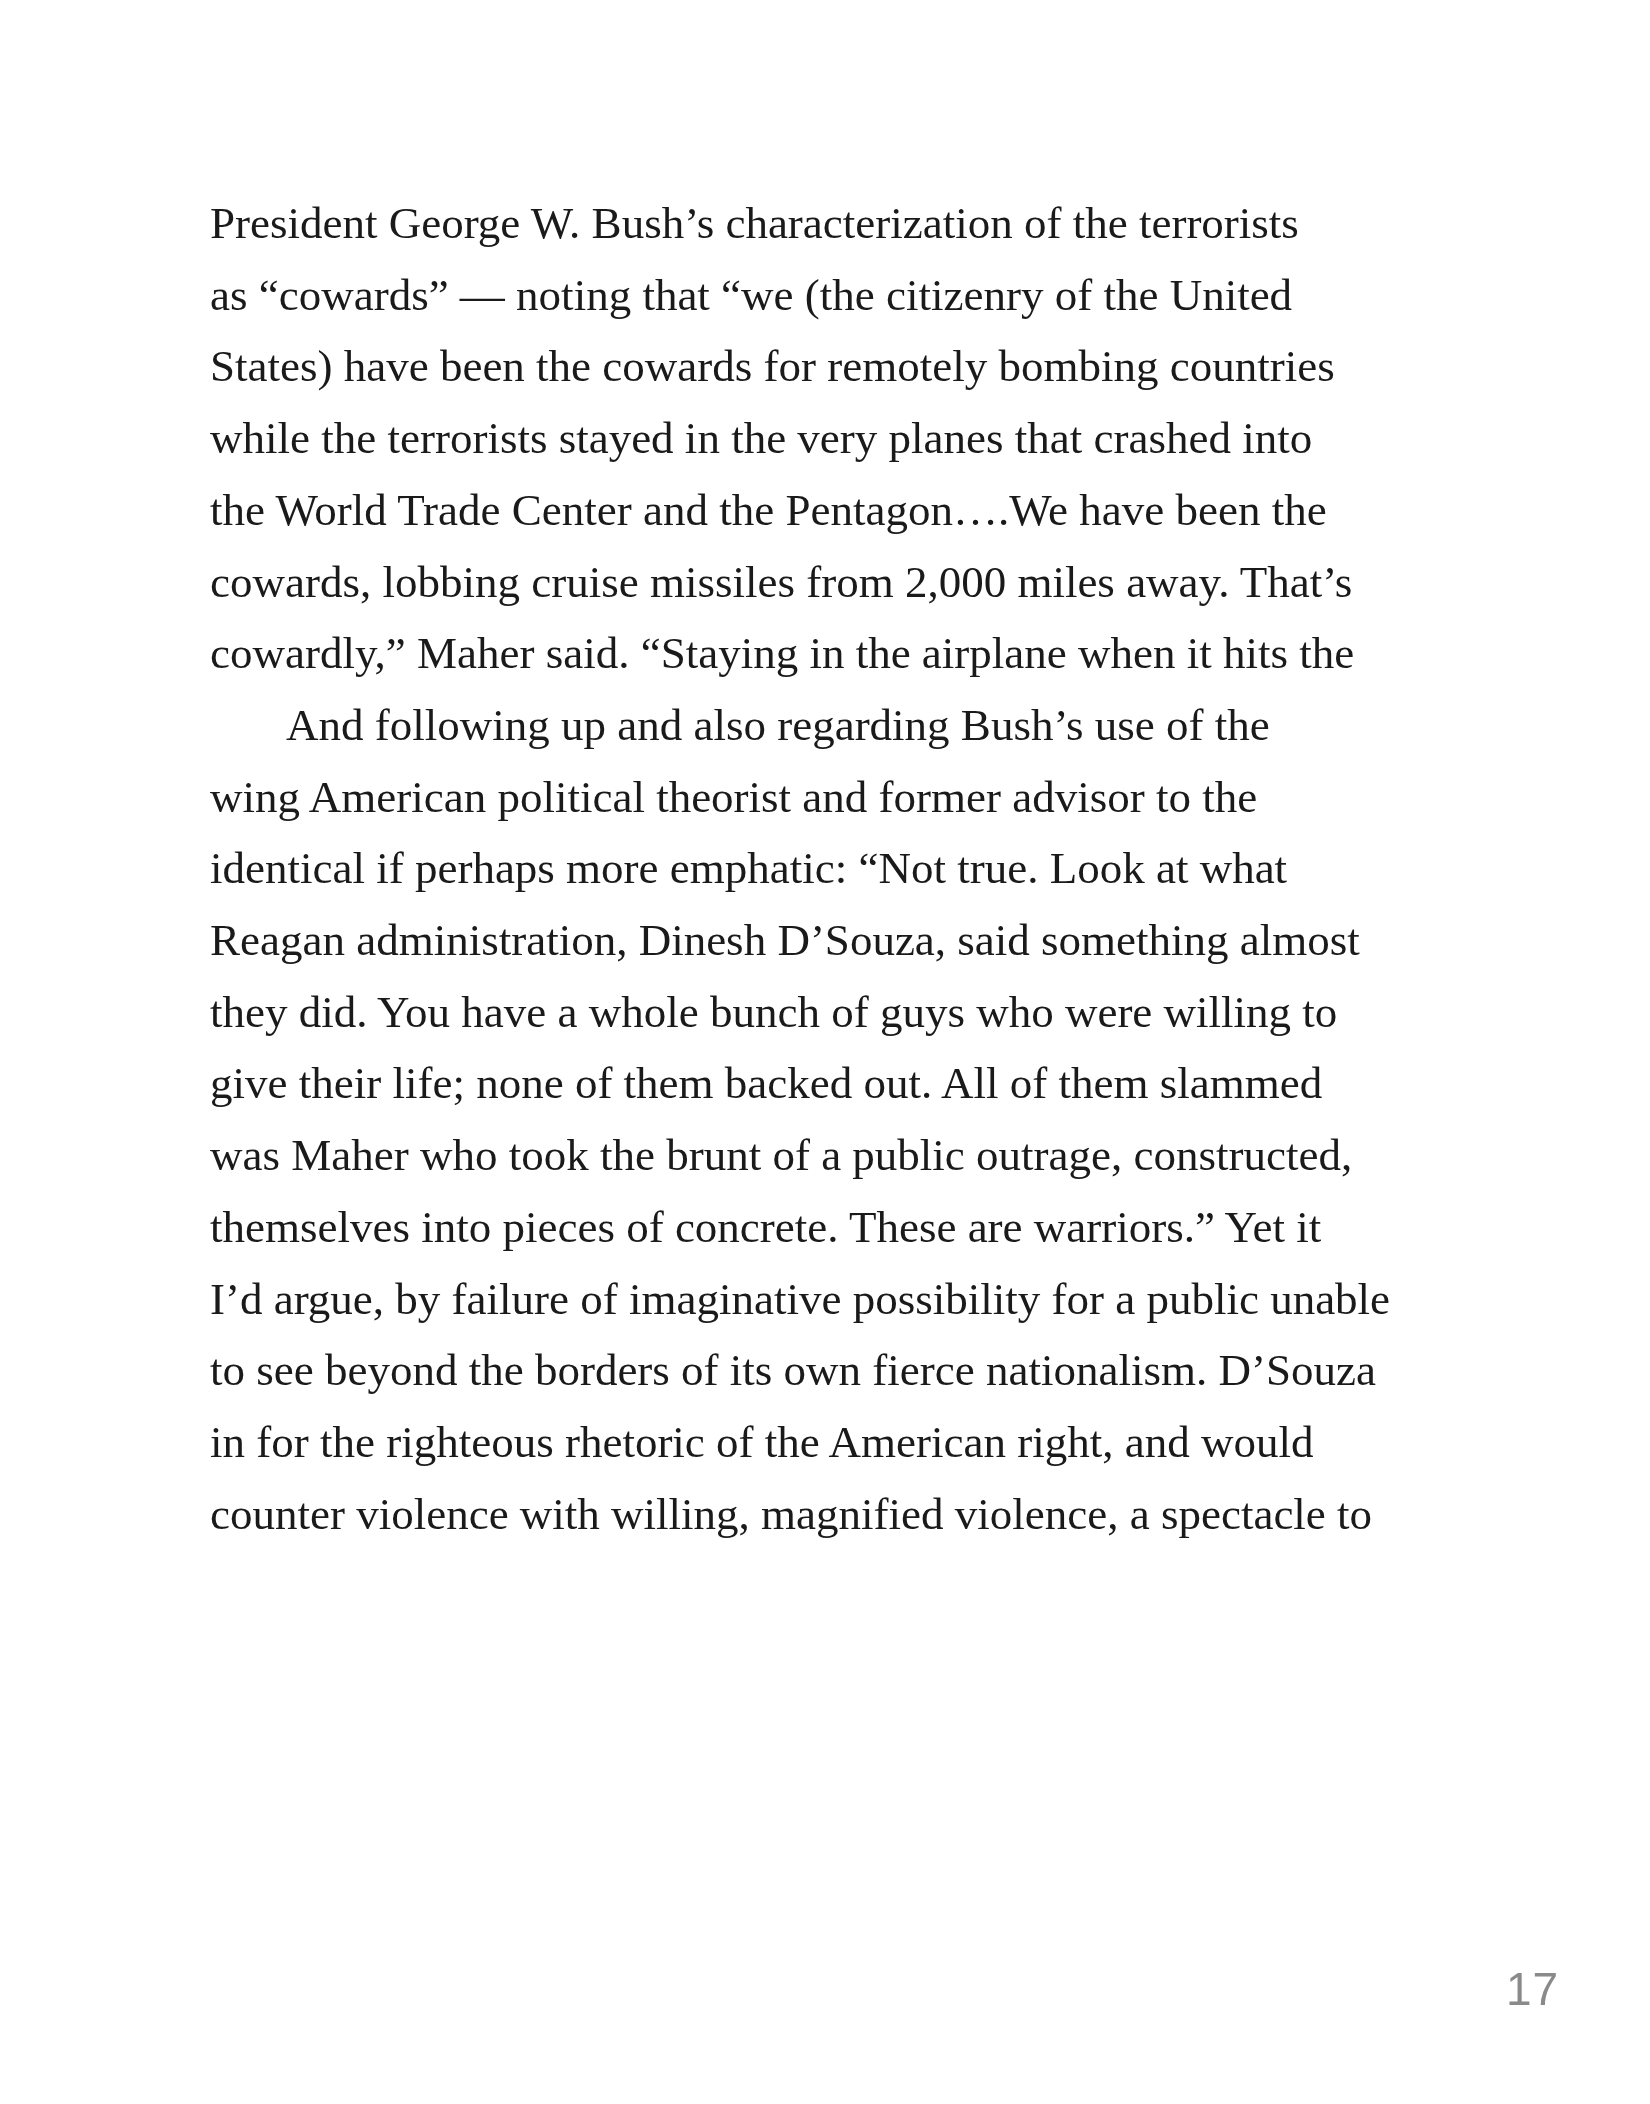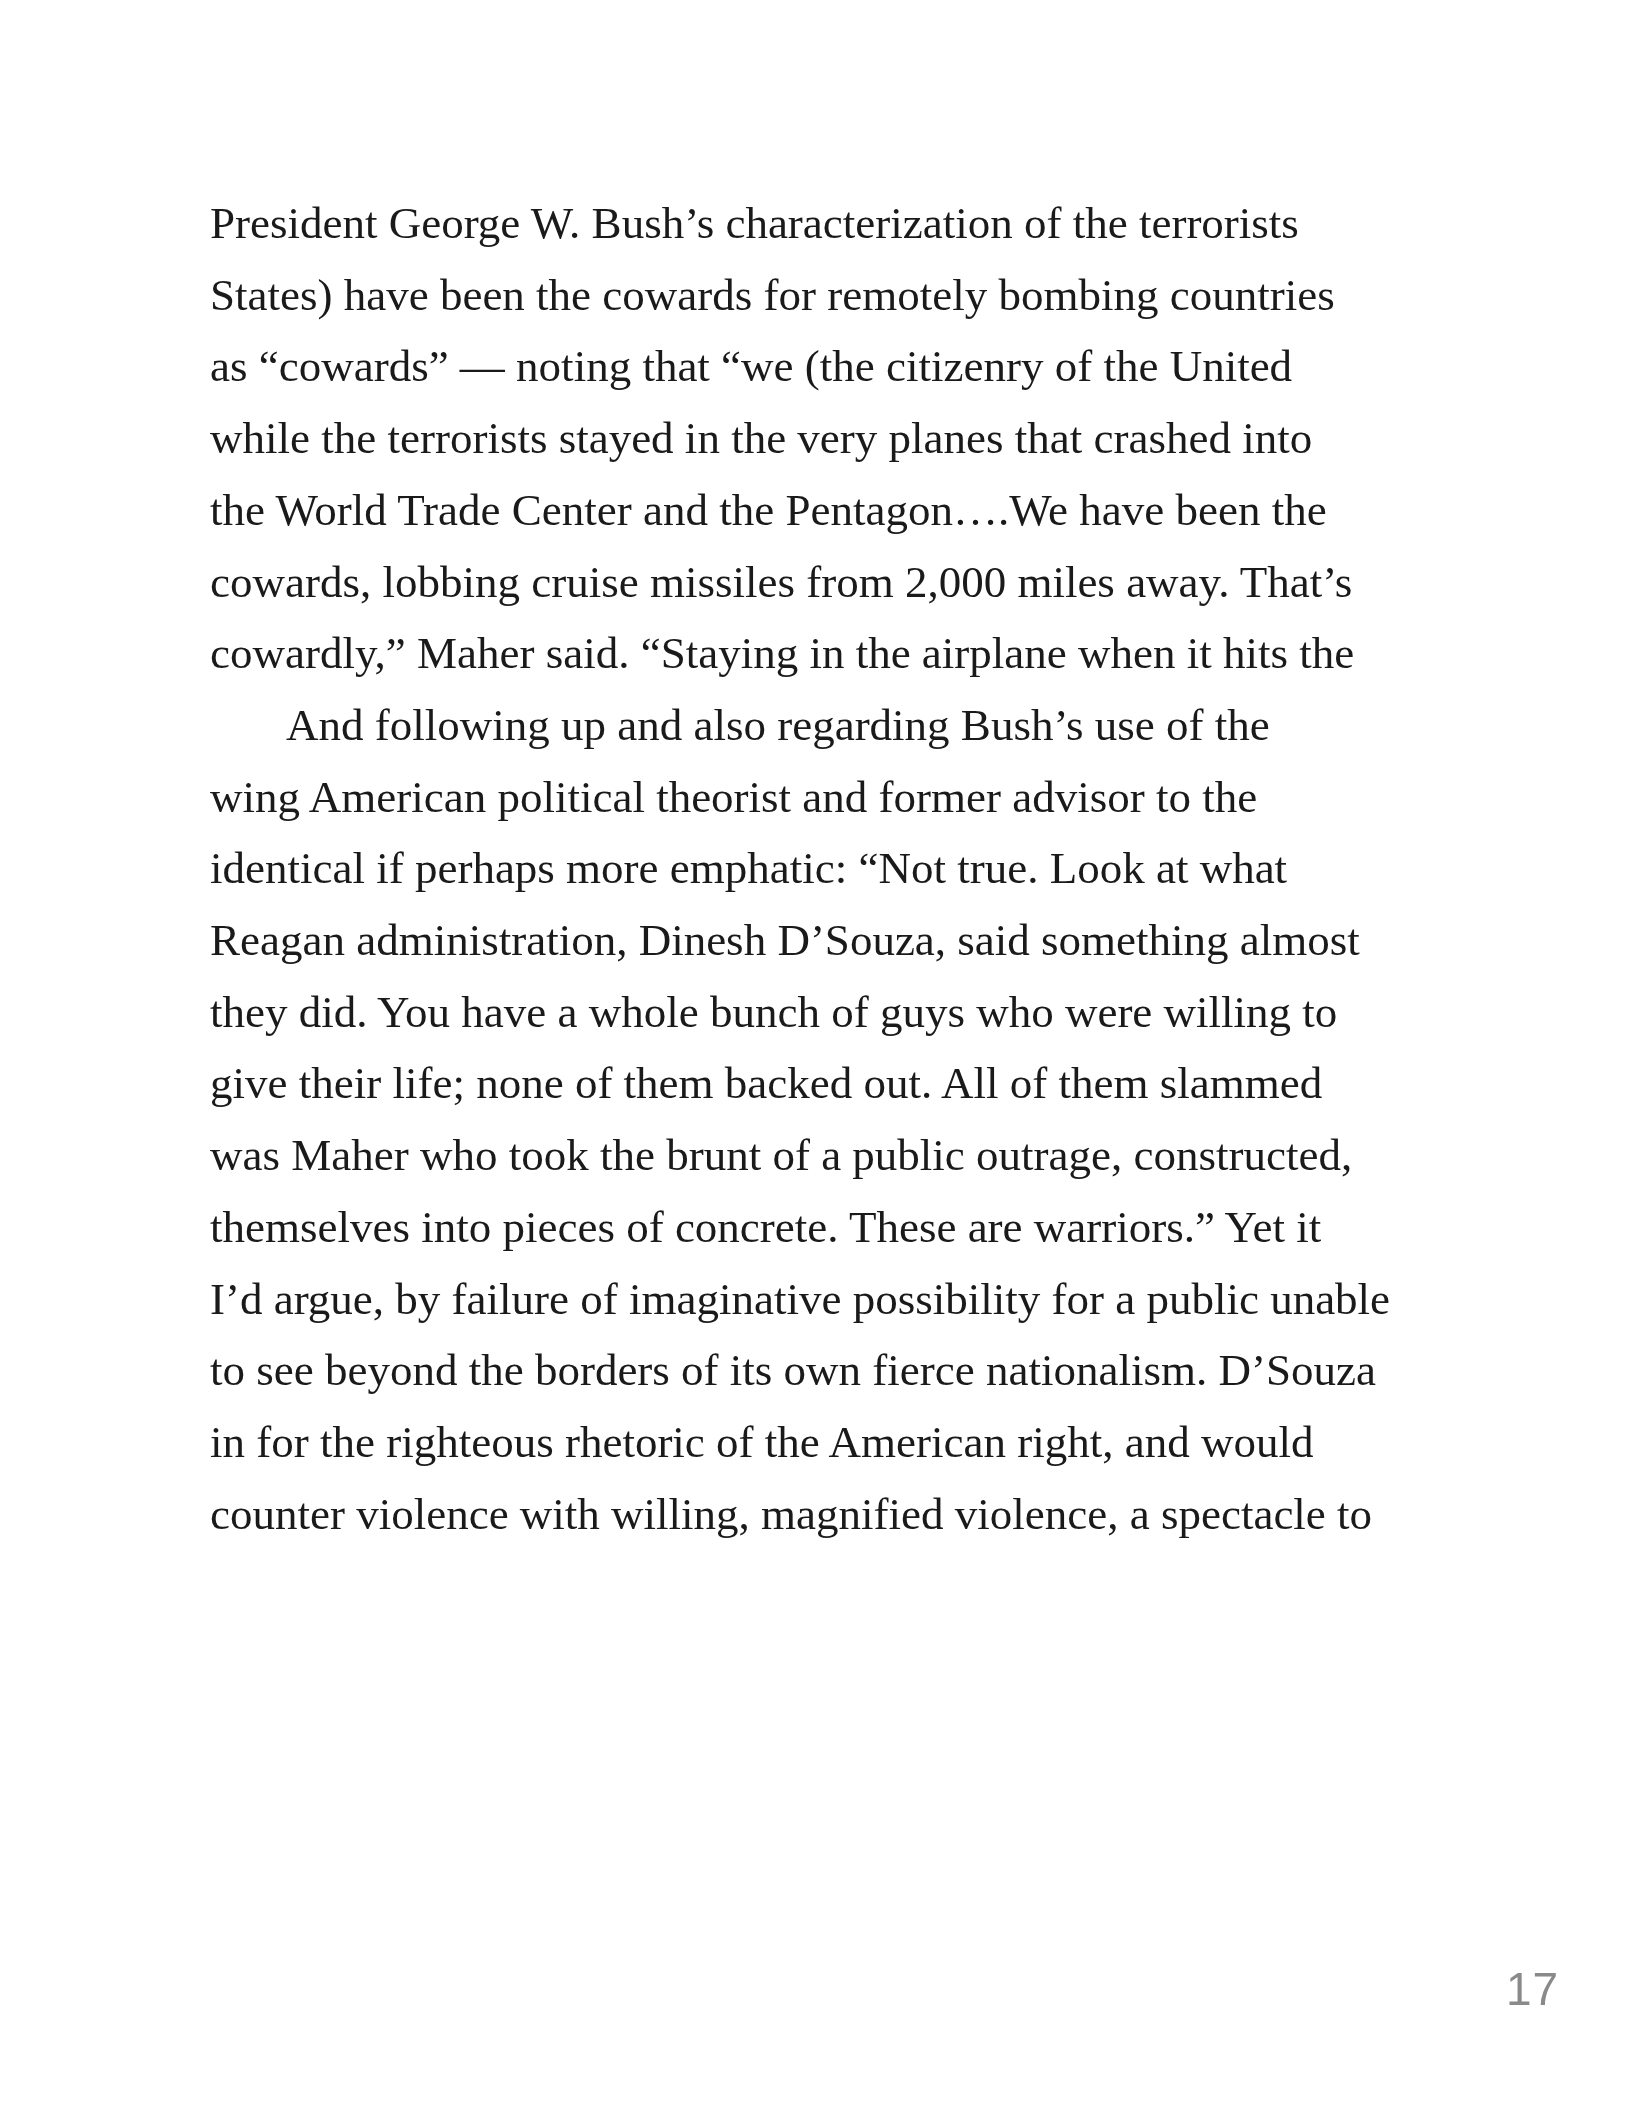--- a/index.html
+++ b/index.html
@@ -50,22 +50,22 @@
     }
   </style>
 </head>
 <body>
 
 <div class="page">
   <div class="text-block">
 
     <div>
       <span class="line">President George W. Bush’s characterization of the terrorists</span>
+      <span class="line">as “cowards” — noting that “we (the citizenry of the United</span>
       <span class="line">States) have been the cowards for remotely bombing countries</span>
-      <span class="line">as “cowards” — noting that “we (the citizenry of the United</span>
       <span class="line">while the terrorists stayed in the very planes that crashed into</span>
       <span class="line">the World Trade Center and the Pentagon….We have been the</span>
       <span class="line">cowards, lobbing cruise missiles from 2,000 miles away. That’s</span>
       <span class="line">cowardly,” Maher said. “Staying in the airplane when it hits the</span>
     </div>
 
     <div>
       <span class="line indent">And following up and also regarding Bush’s use of the</span>
       <span class="line">wing American political theorist and former advisor to the</span>
       <span class="line">identical if perhaps more emphatic: “Not true. Look at what</span>

